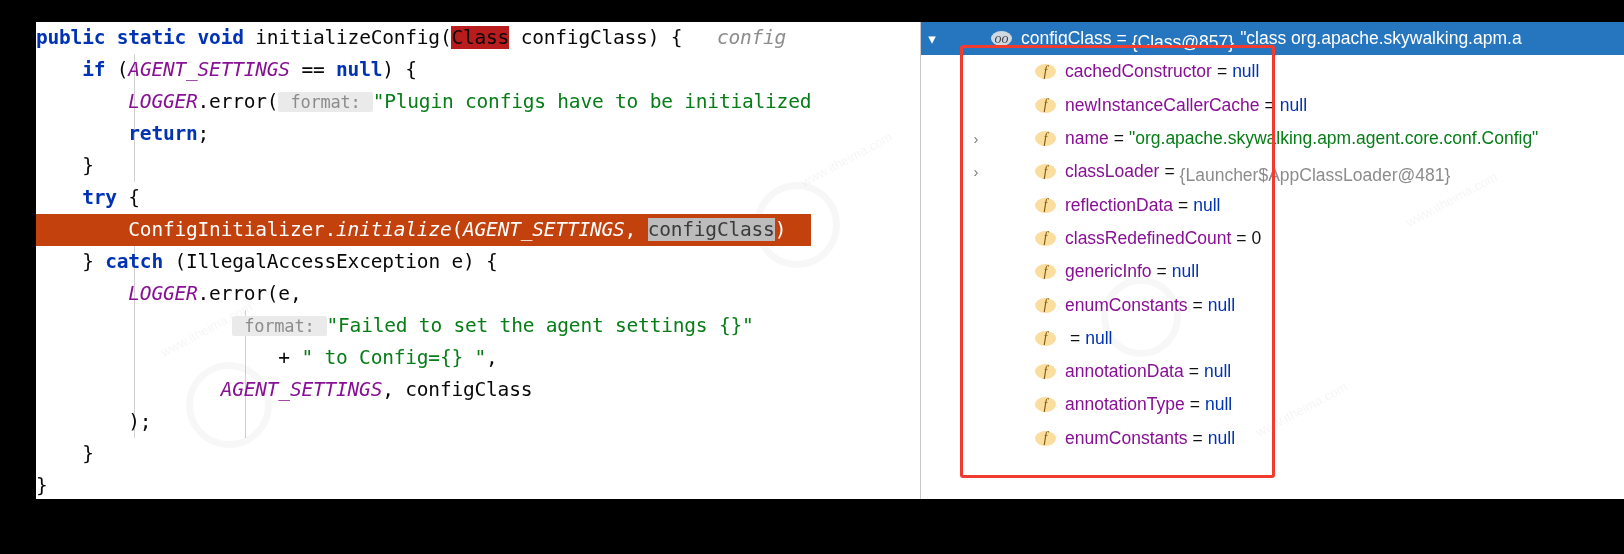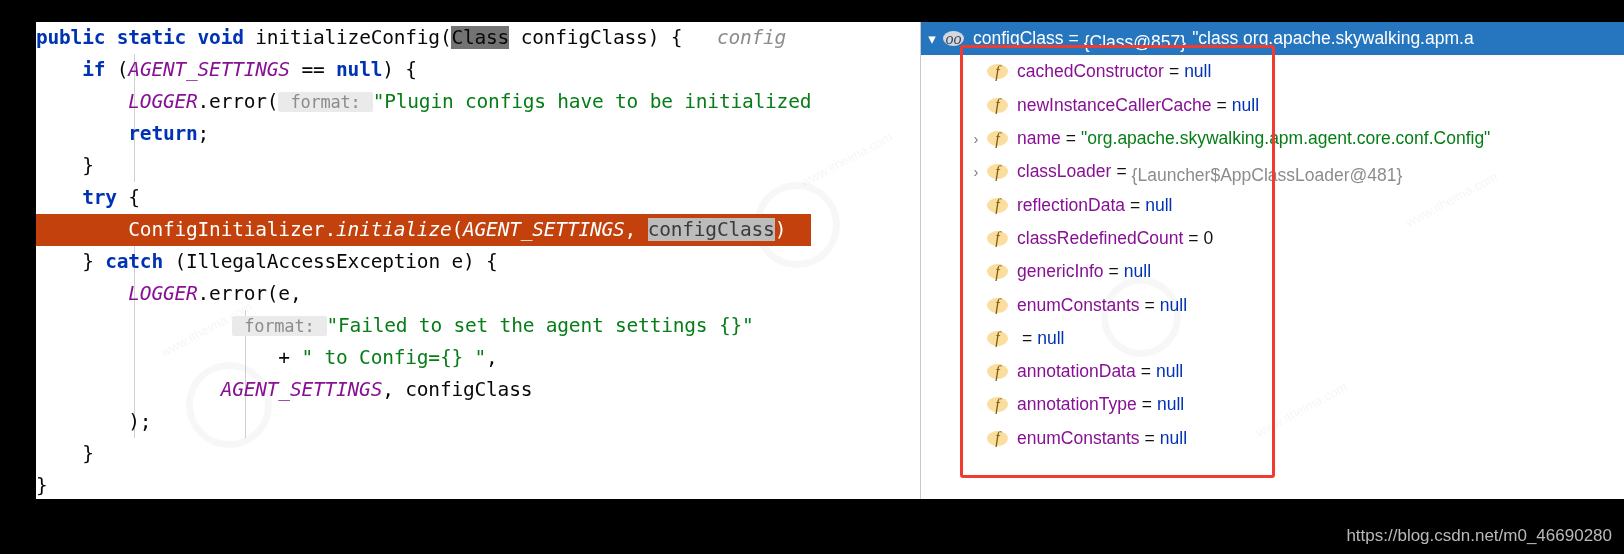--- a/index.html
+++ b/index.html
@@ -38,21 +38,21 @@
   .mth  { color: #080808; font-style: italic; }
   .hint {
     color: #8c8c8c; font-style: normal;
     background: #eaeaea;
     font-size: 17px;
     padding: 0 2px; border-radius: 2px;
   }
   .inlay {
     color: #8c8c8c; font-style: italic;
   }
-  .hl-ident { background: #737373; text-align: right; }
+  .hl-ident { background: #b91c1c; text-align: right; }
   .sel-gray { background: #bcbcbc; color:#000; }
 
   
   .ln.caret { background: #c2410c; }
   .ln.caret .pln  { color: #ffffff; }
   .ln.caret .fld  { color: #ffffff; }
   .ln.caret .mth  { color: #ffffff; font-style: italic; }
   .ln.caret .sel-gray { background: #bcbcbc; color: #3a3a3a; }
 
   
@@ -88,25 +88,26 @@
     color: #7a7a7a;
     font-size: 15px;
     user-select: none;
   }
   .twisty.open { color: #ffffff; }
   .fico {
     width: 21px; height: 15px; min-width: 21px;
     border-radius: 50%;
     background: #fbdd9e;
     color: #7a5c10;
-    font-size: 16px;
+    font-size: 14px;
     font-style: italic;
     display: flex; align-items: center; justify-content: center;
     margin-right: 9px;
     font-family: "Liberation Serif", serif;
+    margin-left: 48px;
   }
   .dbg-row.selected .fico { background: #cfd9df; color: #445; }
   .vname { color: #871094; }
   .dbg-row.selected .vname { color: #ffffff; }
   .veq  { color: #111; padding: 0 5px; }
   .dbg-row.selected .veq { color: #ffffff; }
   .vnull { color: #0033b3; }
   .vnum  { color: #111; }
   .vstr  { color: #067d17; }
   .vref  { color: #8c8c8c; margin-top: 8px; }
@@ -272,14 +273,13 @@
           <span class="fico">f</span>
           <span class="vname">enumConstants</span>
           <span class="veq">=</span>
           <span class="vnull">null</span>
         </div>
       </div>
   </div>
 
   <div id="redbox"></div>
 
-  <div id="wm">https://blog.csdn.net/m0_46690280</div>
 </div>
 
 </body></html>

